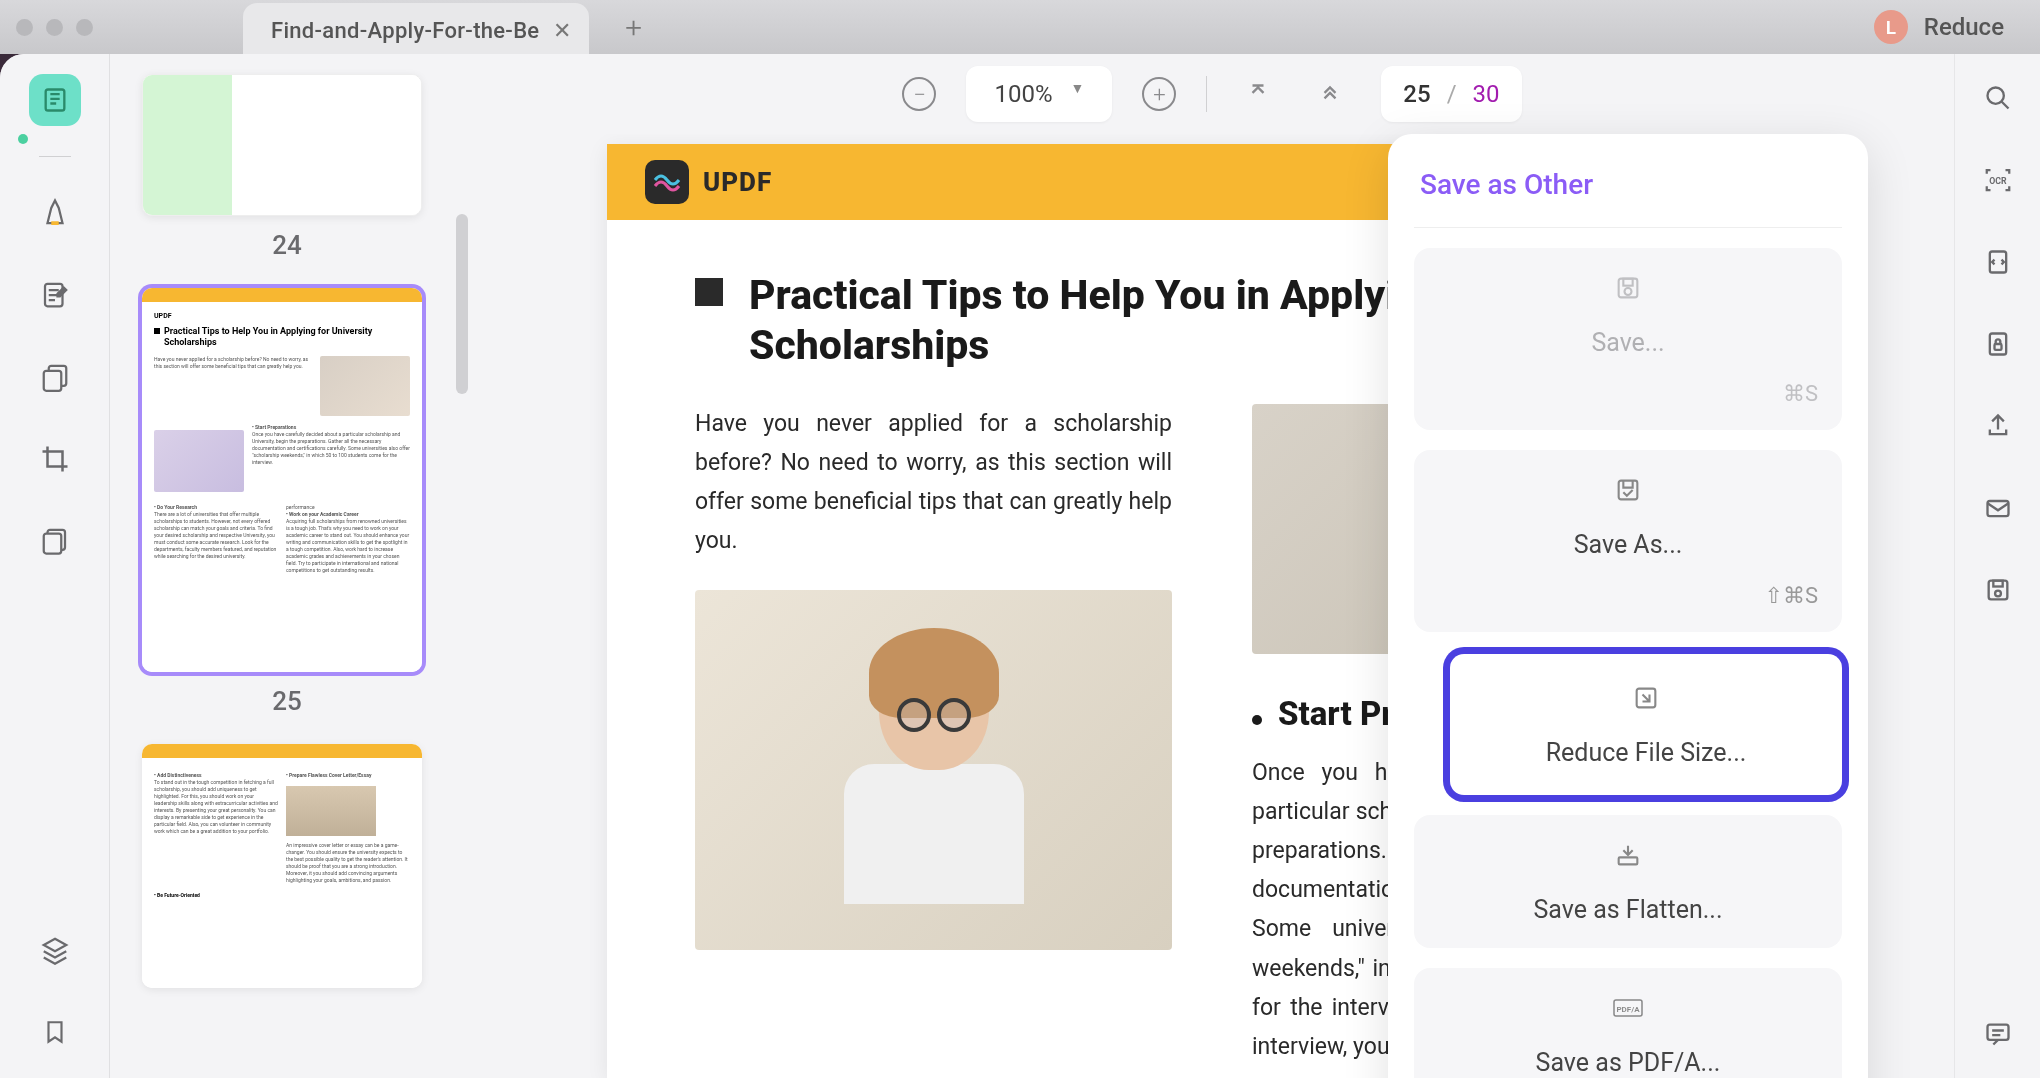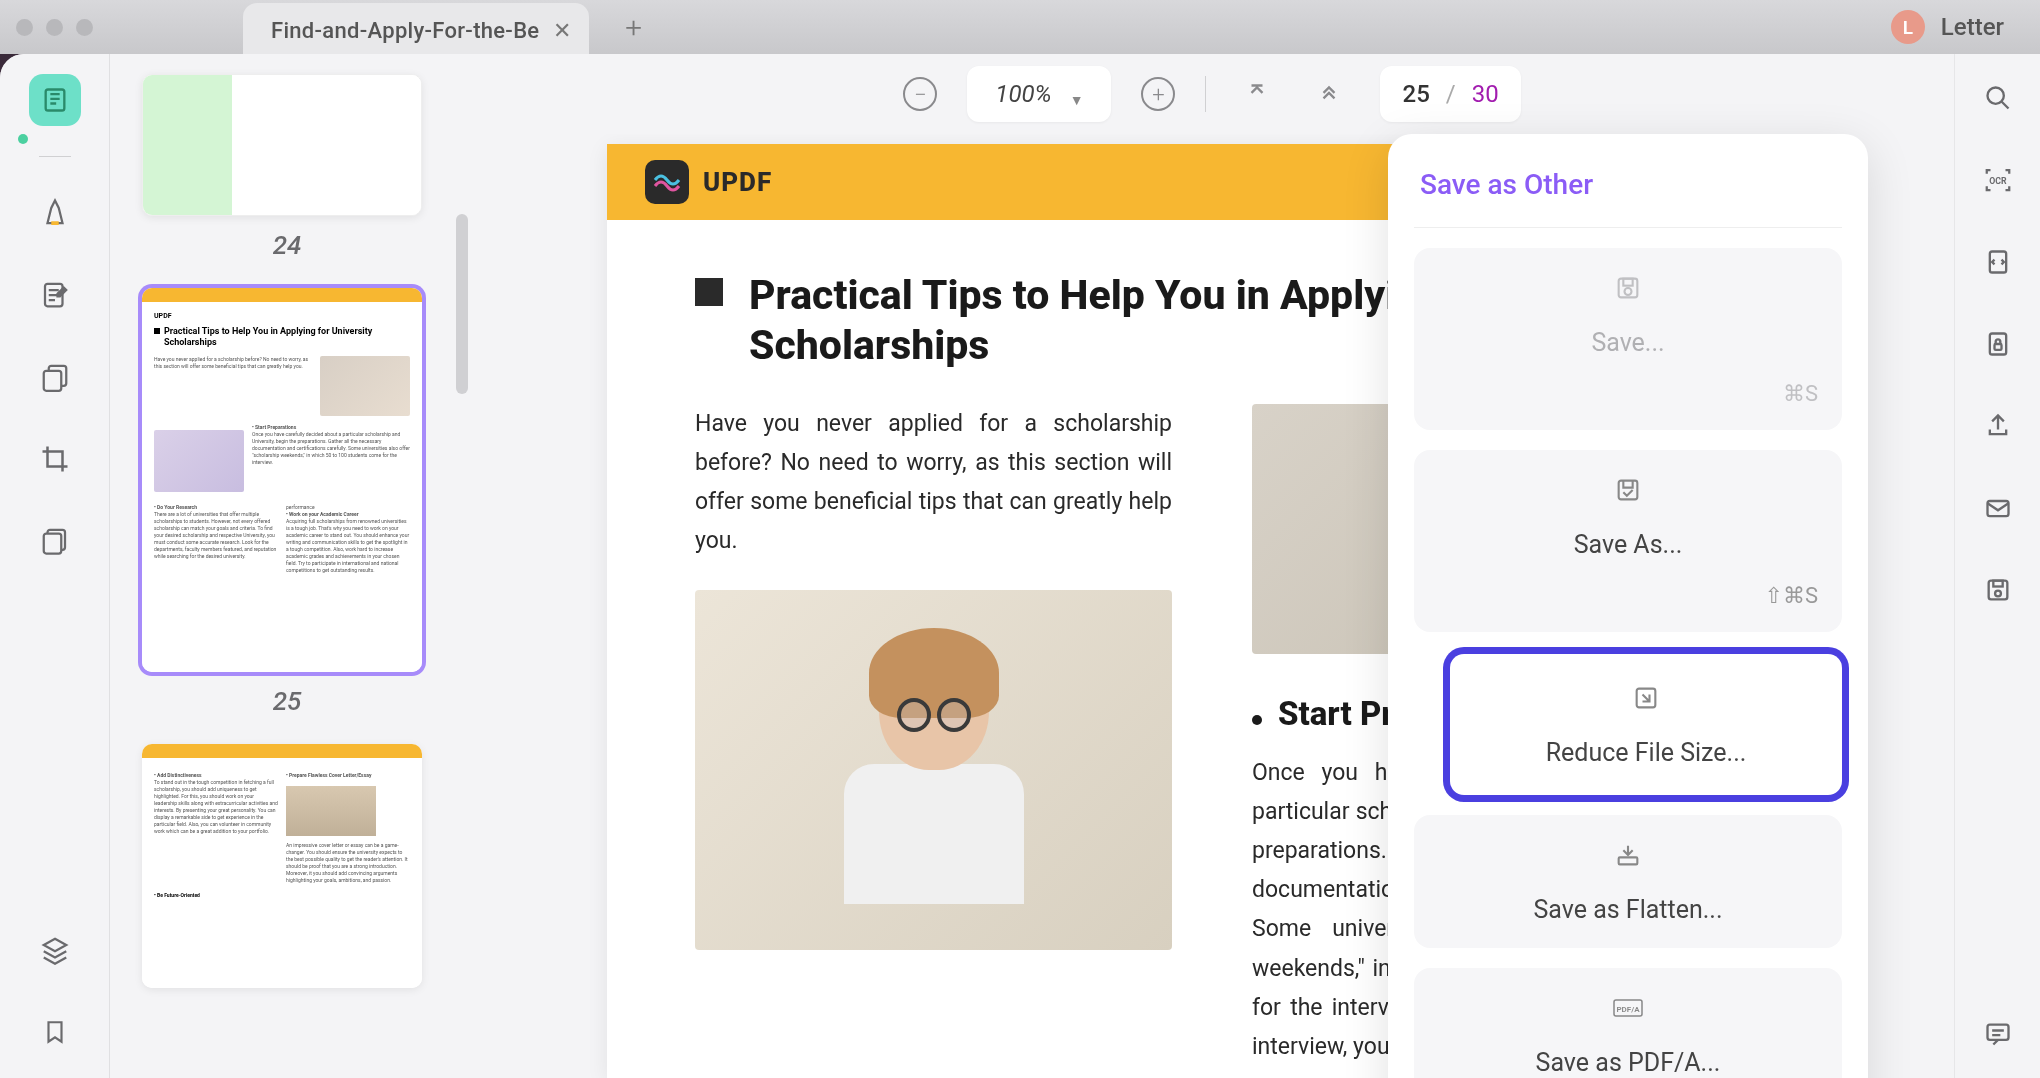--- a/index.html
+++ b/index.html
@@ -25,40 +25,40 @@
     .left-toolbar-bottom { margin-top: auto; display: flex; flex-direction: column; align-items: center; gap: 30px; }
     .left-indicator { width: 10px; height: 10px; border-radius: 50%; background: #4bd0a0; position: absolute; left: 18px; top: 134px; }
     
     .thumb-panel { width: 360px; background: #f4f4f6; overflow-y: auto; padding: 20px 38px 20px 32px; position: relative; }
     .thumb-panel::-webkit-scrollbar { width: 10px; }
     .thumb-panel::-webkit-scrollbar-thumb { background: #cacacd; border-radius: 5px; }
     .thumb-page { margin-bottom: 28px; }
     .thumb-img { width: 280px; border-radius: 10px; background: #fff; box-shadow: 0 2px 8px rgba(0,0,0,0.08); overflow: hidden; }
     .thumb-img.current { box-shadow: 0 0 0 4px #a78bfa; }
     .thumb-header-strip { height: 14px; background: #f7b731; }
-    .thumb-label { text-align: center; font-size: 26px; color: #6a6a6d; margin-top: 14px; font-weight: 500; font-style: italic; }
+    .thumb-label { text-align: center; font-size: 26px; color: #6a6a6d; margin-top: 14px; font-weight: 500; }
     
     .thumb-24 .thumb-img { border: 1px solid #eee; }
     .thumb-24-content { height: 140px; background: linear-gradient(90deg, #d4f5d4 0%, #d4f5d4 32%, #fff 32%); font-size: 5px; padding: 6px; }
     
     .thumb-25-content { height: 370px; padding: 10px 12px; background: #fff; }
     .thumb-25-brand { font-size: 7px; font-weight: 700; margin-bottom: 6px; }
     .thumb-25-title { font-size: 9px; font-weight: 700; margin-bottom: 4px; line-height: 1.2; }
     .thumb-25-row { display: flex; gap: 8px; margin-top: 4px; }
     .thumb-25-text { font-size: 5px; color: #555; line-height: 1.4; flex: 1; }
     .thumb-25-photo { width: 90px; height: 60px; background: linear-gradient(135deg, #d8cfc5, #e8ddd0); border-radius: 2px; }
     .thumb-25-photo2 { width: 90px; height: 62px; background: linear-gradient(135deg, #dad0e8, #c8bde0); border-radius: 2px; margin: 6px 0; }
     
     .thumb-26-content { height: 230px; padding: 10px 12px; background: #fff; }
     
     .main-area { flex: 1; background: #f4f4f6; display: flex; flex-direction: column; position: relative; }
     
     .top-toolbar { height: 80px; display: flex; align-items: center; justify-content: center; gap: 30px; padding: 0 40px; }
     .zoom-btn { width: 34px; height: 34px; border-radius: 50%; border: 2.5px solid #8a8a8d; display: flex; align-items: center; justify-content: center; cursor: pointer; color: #8a8a8d; font-size: 22px; font-weight: 300; }
-    .zoom-box { background: #fff; border-radius: 12px; padding: 14px 28px; font-size: 24px; color: #444; display: flex; align-items: flex-end; gap: 18px; box-shadow: 0 1px 3px rgba(0,0,0,0.05); font-style: italic; }
+    .zoom-box { background: #fff; border-radius: 12px; padding: 14px 28px; font-size: 24px; color: #444; display: flex; align-items: flex-start; gap: 18px; box-shadow: 0 1px 3px rgba(0,0,0,0.05); }
     .zoom-chev { font-size: 14px; color: #888; }
     .toolbar-sep { width: 1px; height: 36px; background: #d0d0d2; }
     .page-nav-btn { font-size: 24px; color: #8a8a8d; cursor: pointer; padding: 4px 10px; }
     .page-input-box { background: #fff; border-radius: 12px; padding: 14px 22px; display: flex; align-items: center; gap: 16px; font-size: 24px; box-shadow: 0 1px 3px rgba(0,0,0,0.05); }
     .page-current { color: #333; font-weight: 500; }
     .page-sep { color: #aaa; }
     .page-total { color: #a21caf; }
     
     .doc-scroll { flex: 1; overflow-y: auto; display: flex; justify-content: center; padding: 10px 40px 0 40px; }
     .doc-page { width: 1210px; background: #fff; box-shadow: 0 4px 20px rgba(0,0,0,0.08); }
@@ -111,21 +111,21 @@
   </div>
   <div class="tab">
     <span class="tab-title">Find-and-Apply-For-the-Be</span>
     <span class="tab-close">✕</span>
   </div>
   <span class="tab-add">＋</span>
   <div class="titlebar-right">
     <div class="avatar-badge">
         <span>L</span>
       </div>
-    <span class="upgrade-btn">Letter</span>
+    <span class="upgrade-btn">Reduce</span>
   </div>
 </div>
 
 <div class="app-body">
   <div class="left-indicator"></div>
 
   <div class="left-toolbar">
     <div class="left-tool-btn active">
       <svg width="28" height="28" viewBox="0 0 24 24" fill="none" stroke="#2a8a6a" stroke-width="2">
           <rect x="4" y="3" width="16" height="18" rx="2"></rect>

